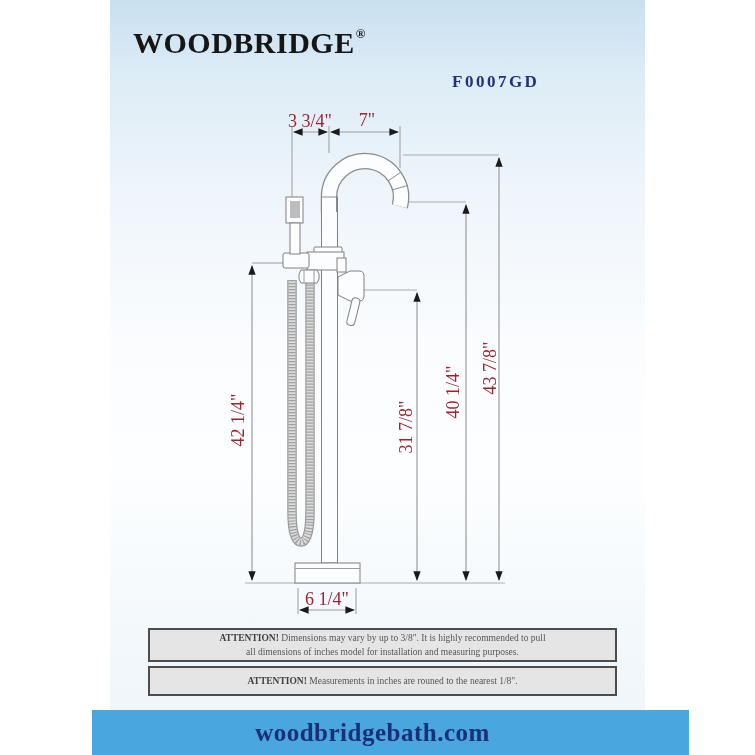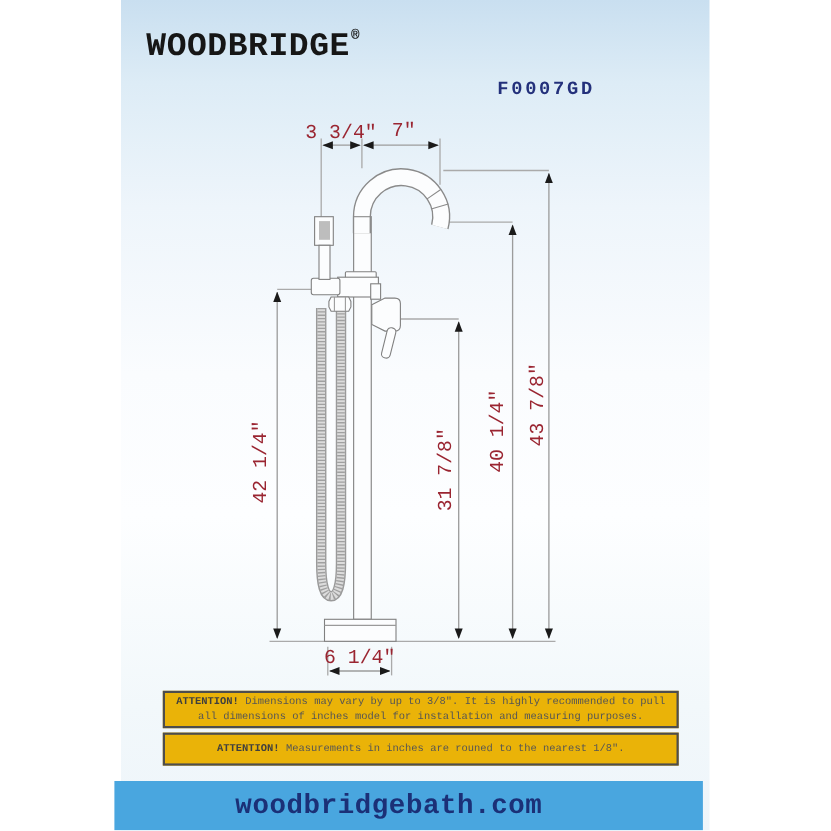--- a/index.html
+++ b/index.html
@@ -1,35 +1,35 @@
 <!DOCTYPE html>
 <html><head>
 <meta charset="utf-8">
 <style>
   html,body{margin:0;padding:0;background:#ffffff;}
   .page{position:relative;width:755px;height:755px;margin:0 auto;background:#ffffff;
-        font-family:Liberation Mono, monospace;overflow:hidden;}
+        font-family:Liberation Serif, serif;overflow:hidden;}
   .content-bg{position:absolute;left:110px;top:0;width:535px;height:755px;
         background:linear-gradient(180deg,#c9dff0 0%,#ddecf6 10%,#eef5fb 25%,
         #fafcfe 45%,#fdfeff 62%,#f2f8fb 85%,#eef5fa 100%);}
   .brand{position:absolute;left:133px;top:26px;font-size:30px;font-weight:bold;
         color:#161616;letter-spacing:.5px;}
   .brand sup{font-size:13px;font-weight:bold;position:relative;top:-4px;left:1px;}
   .model{position:absolute;left:452px;top:40px;font-size:17px;font-weight:bold;
         color:#23307b;letter-spacing:2.5px;margin-top:32px;}
   .dim{position:absolute;font-size:18px;color:#9a2531;text-align:center;}
   .dim-rot{transform:rotate(-90deg);width:110px;height:24px;line-height:24px;}
   svg{position:absolute;left:0;top:0;}
   .notice{position:absolute;left:148px;width:465px;border:2px solid #4d4d4d;
-        background:#eab308;color:#555;font-size:9.5px;line-height:1.5;
+        background:#e5e5e5;color:#555;font-size:9.5px;line-height:1.5;
         display:flex;align-items:center;justify-content:center;text-align:center;}
   .notice b{color:#3f3f3f;}
   .notice1{top:628px;height:30px;}
   .notice2{top:666px;height:26px;}
-  .footer-bar{position:absolute;left:104px;top:710px;width:535px;height:45px;
+  .footer-bar{position:absolute;left:92px;top:710px;width:597px;height:45px;
         background:#49a6df;display:flex;align-items:center;justify-content:center;}
   .footer-bar span{font-size:25px;font-weight:bold;color:#1b3077;
         transform:translateX(-18px);letter-spacing:.5px;}
 </style>
 </head>
 <body>
 
 <div class="page">
   <div class="content-bg"></div>
 

